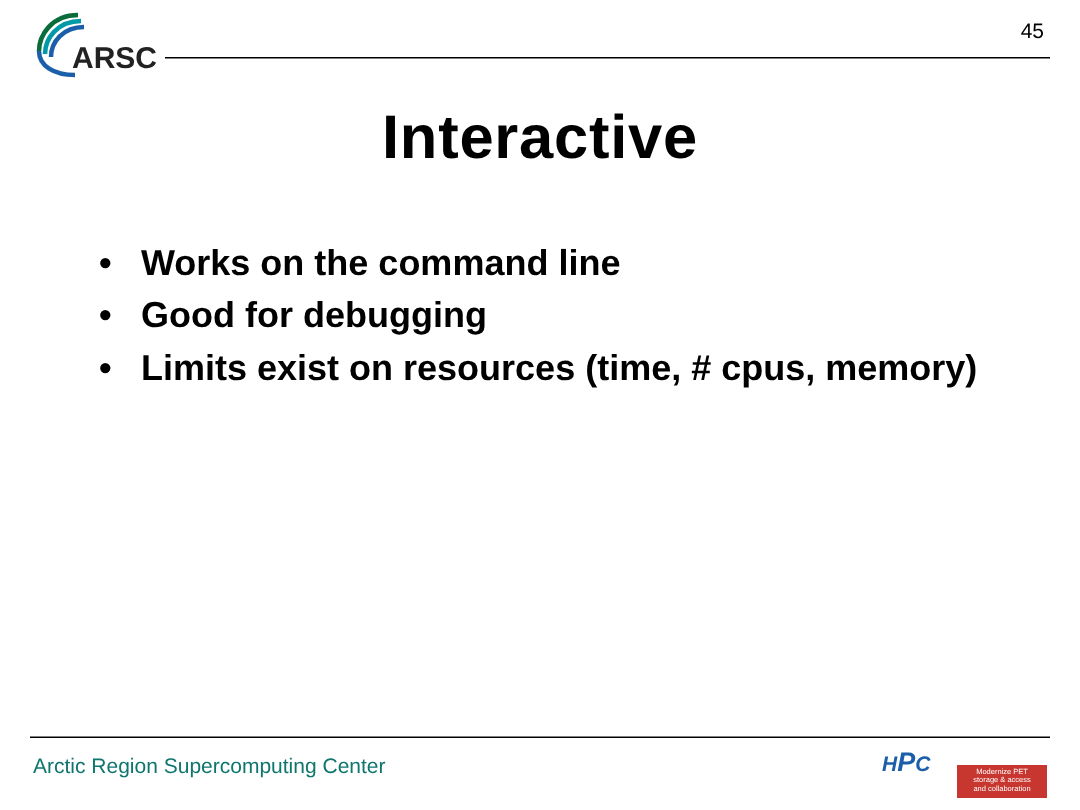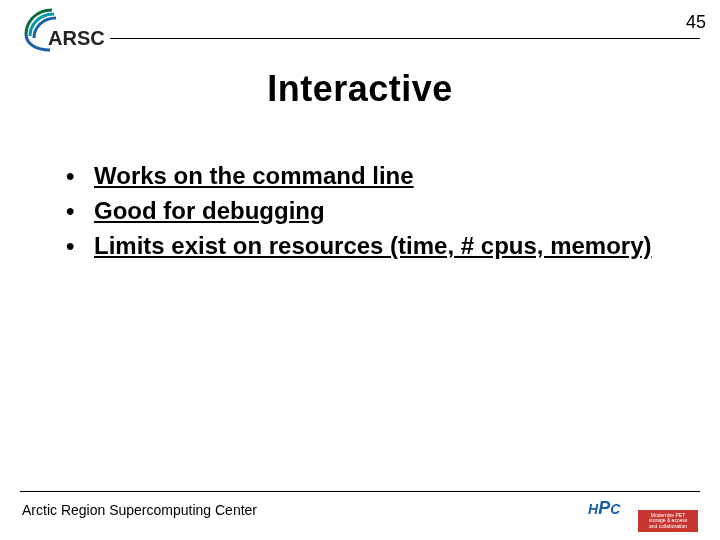--- a/index.html
+++ b/index.html
@@ -3,33 +3,33 @@
 <meta charset="utf-8">
 <style>
   * { margin: 0; padding: 0; box-sizing: border-box; }
   html, body { width: 720px; height: 540px; font-family: Arial, Helvetica, sans-serif; background: #fff; overflow: hidden; }
   .slide { position: relative; width: 720px; height: 540px; background: #fff; }
 
   
   .logo { position: absolute; left: 24px; top: 6px; width: 100px; height: 48px; }
   .logo svg { display: block; }
   .top-rule { position: absolute; left: 110px; right: 20px; top: 38px; height: 0; border-top: 1px solid #000; }
-  .page-number { position: absolute; right: 14px; top: 12px; font-size: 18px; color: #000; }
+  .page-number { position: absolute; right: 24px; top: 12px; font-size: 14px; color: #000; }
 
   
-  .title { position: absolute; top: 68px; left: 0; right: 0; text-align: center; font-weight: 900; font-size: 36px; letter-spacing: 0.5px; color: #000; }
+  .title { position: absolute; top: 68px; left: 0; right: 0; text-align: center; font-weight: 900; font-size: 41px; letter-spacing: 0.5px; color: #000; }
 
   
   .bullets { position: absolute; left: 66px; top: 160px; right: 60px; }
-  .bullets li { list-style: none; position: relative; font-weight: 900; font-size: 24px; line-height: 1.3; color: #000; margin-bottom: 4px; padding-left: 28px; text-decoration: underline; }
+  .bullets li { list-style: none; position: relative; font-weight: 900; font-size: 24px; line-height: 1.3; color: #000; margin-bottom: 4px; padding-left: 28px; }
   .bullets li::before { content: "•"; position: absolute; left: 0; top: 0; font-weight: 900; font-size: 24px; }
 
   
   .bottom-rule { position: absolute; left: 20px; right: 20px; bottom: 48px; border-top: 1px solid #000; }
-  .footer-text { position: absolute; left: 22px; bottom: 22px; font-size: 14px; color: #000000; font-family: "Trebuchet MS", Arial, sans-serif; }
+  .footer-text { position: absolute; left: 22px; bottom: 22px; font-size: 14px; color: #0f766e; font-family: "Trebuchet MS", Arial, sans-serif; }
   .footer-logo { position: absolute; right: 22px; bottom: 12px; width: 110px; height: 30px; }
   .footer-logo .hpc { font-size: 14px; font-weight: 900; font-style: italic; }
   .footer-logo .hpc .h { color: #1b5faa; }
   .footer-logo .hpc .p { color: #1b5faa; }
   .footer-logo .hpc .c { color: #1b5faa; }
   .footer-tag { position: absolute; right: 22px; bottom: 8px; width: 60px; height: 22px; background: #c7372f; display: flex; flex-direction: column; justify-content: center; align-items: center; }
   .footer-tag span { font-size: 5px; color: #fff; line-height: 1.1; white-space: nowrap; }
 </style>
 </head>
 <body>

